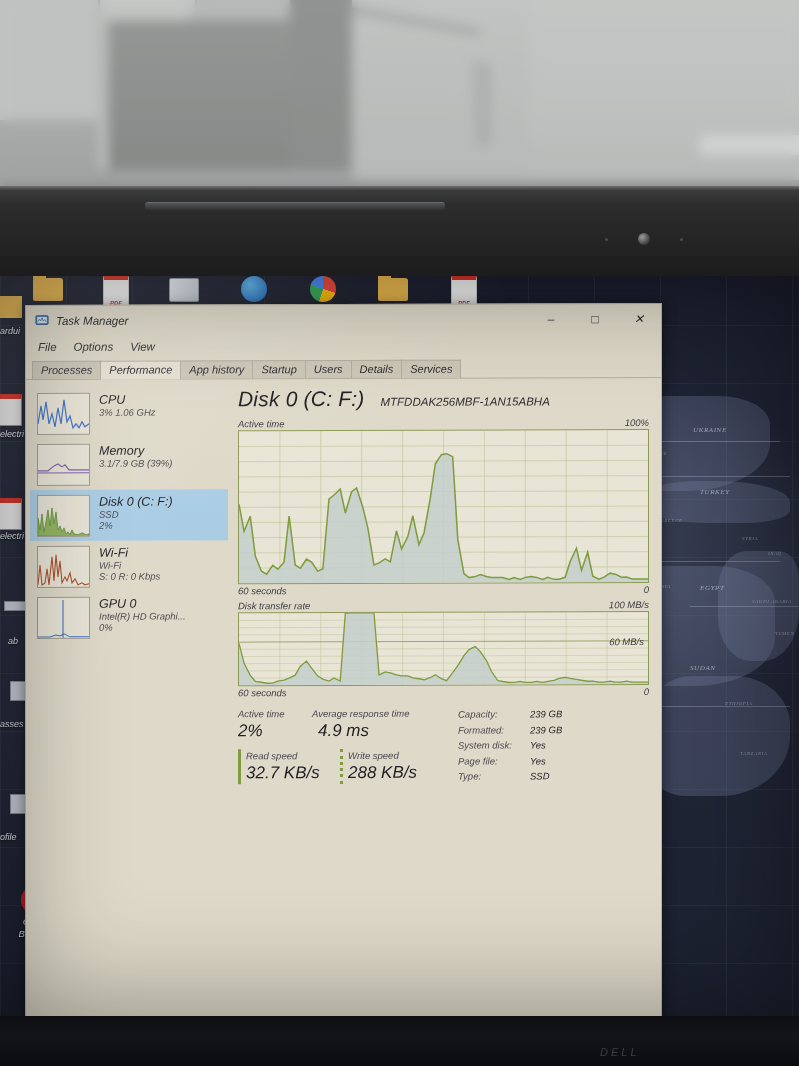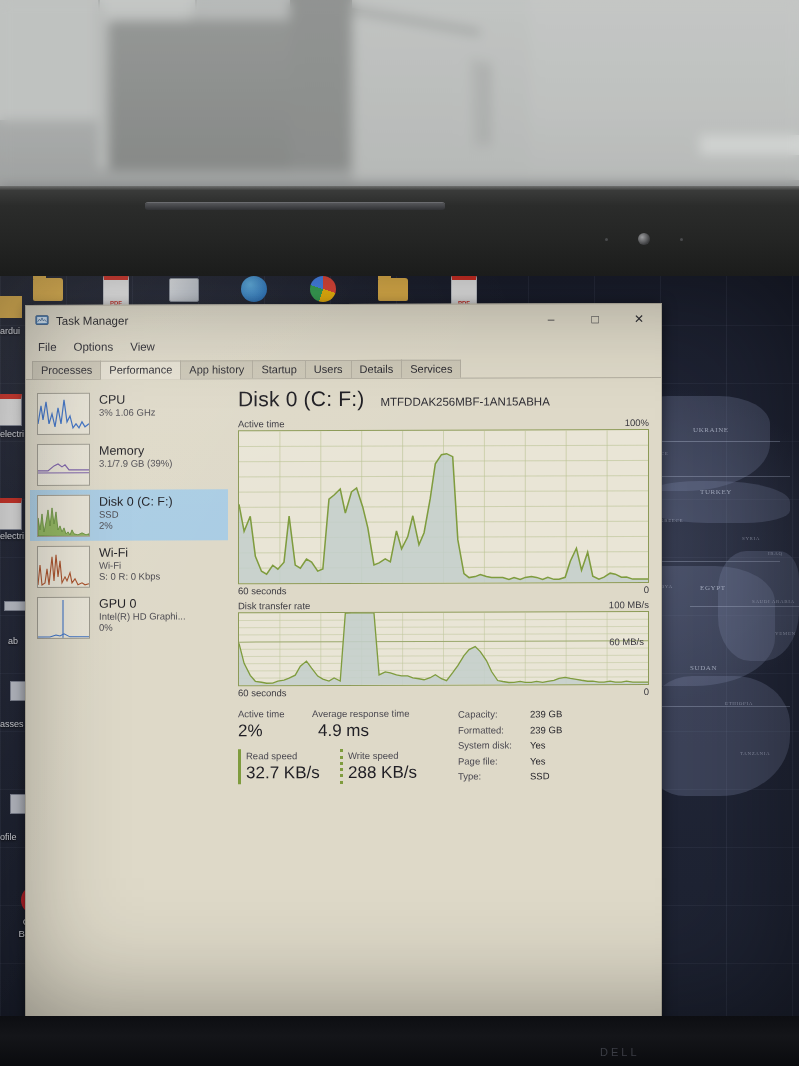--- a/index.html
+++ b/index.html
@@ -3,21 +3,21 @@
 <meta charset="utf-8">
 <style>
   html,body{margin:0;padding:0;}
   body{
     width:799px;height:1066px;overflow:hidden;position:relative;
     background:#1a1d29;
     font-family:"Liberation Sans", sans-serif;
   }
 
   
-  #scene{position:absolute;inset:0;}
+  #scene{position:absolute;inset:0;font-style:italic;}
 
   
   .room{
     position:absolute;left:0;top:0;width:799px;height:188px;
     background:
       linear-gradient(180deg,#b9bcbb 0%, #b4b7b6 30%, #a9acab 60%, #9b9e9d 100%);
   }
   .room-cab-left{
     position:absolute;left:0;top:0;width:100px;height:120px;
     background:#c3c6c4;

